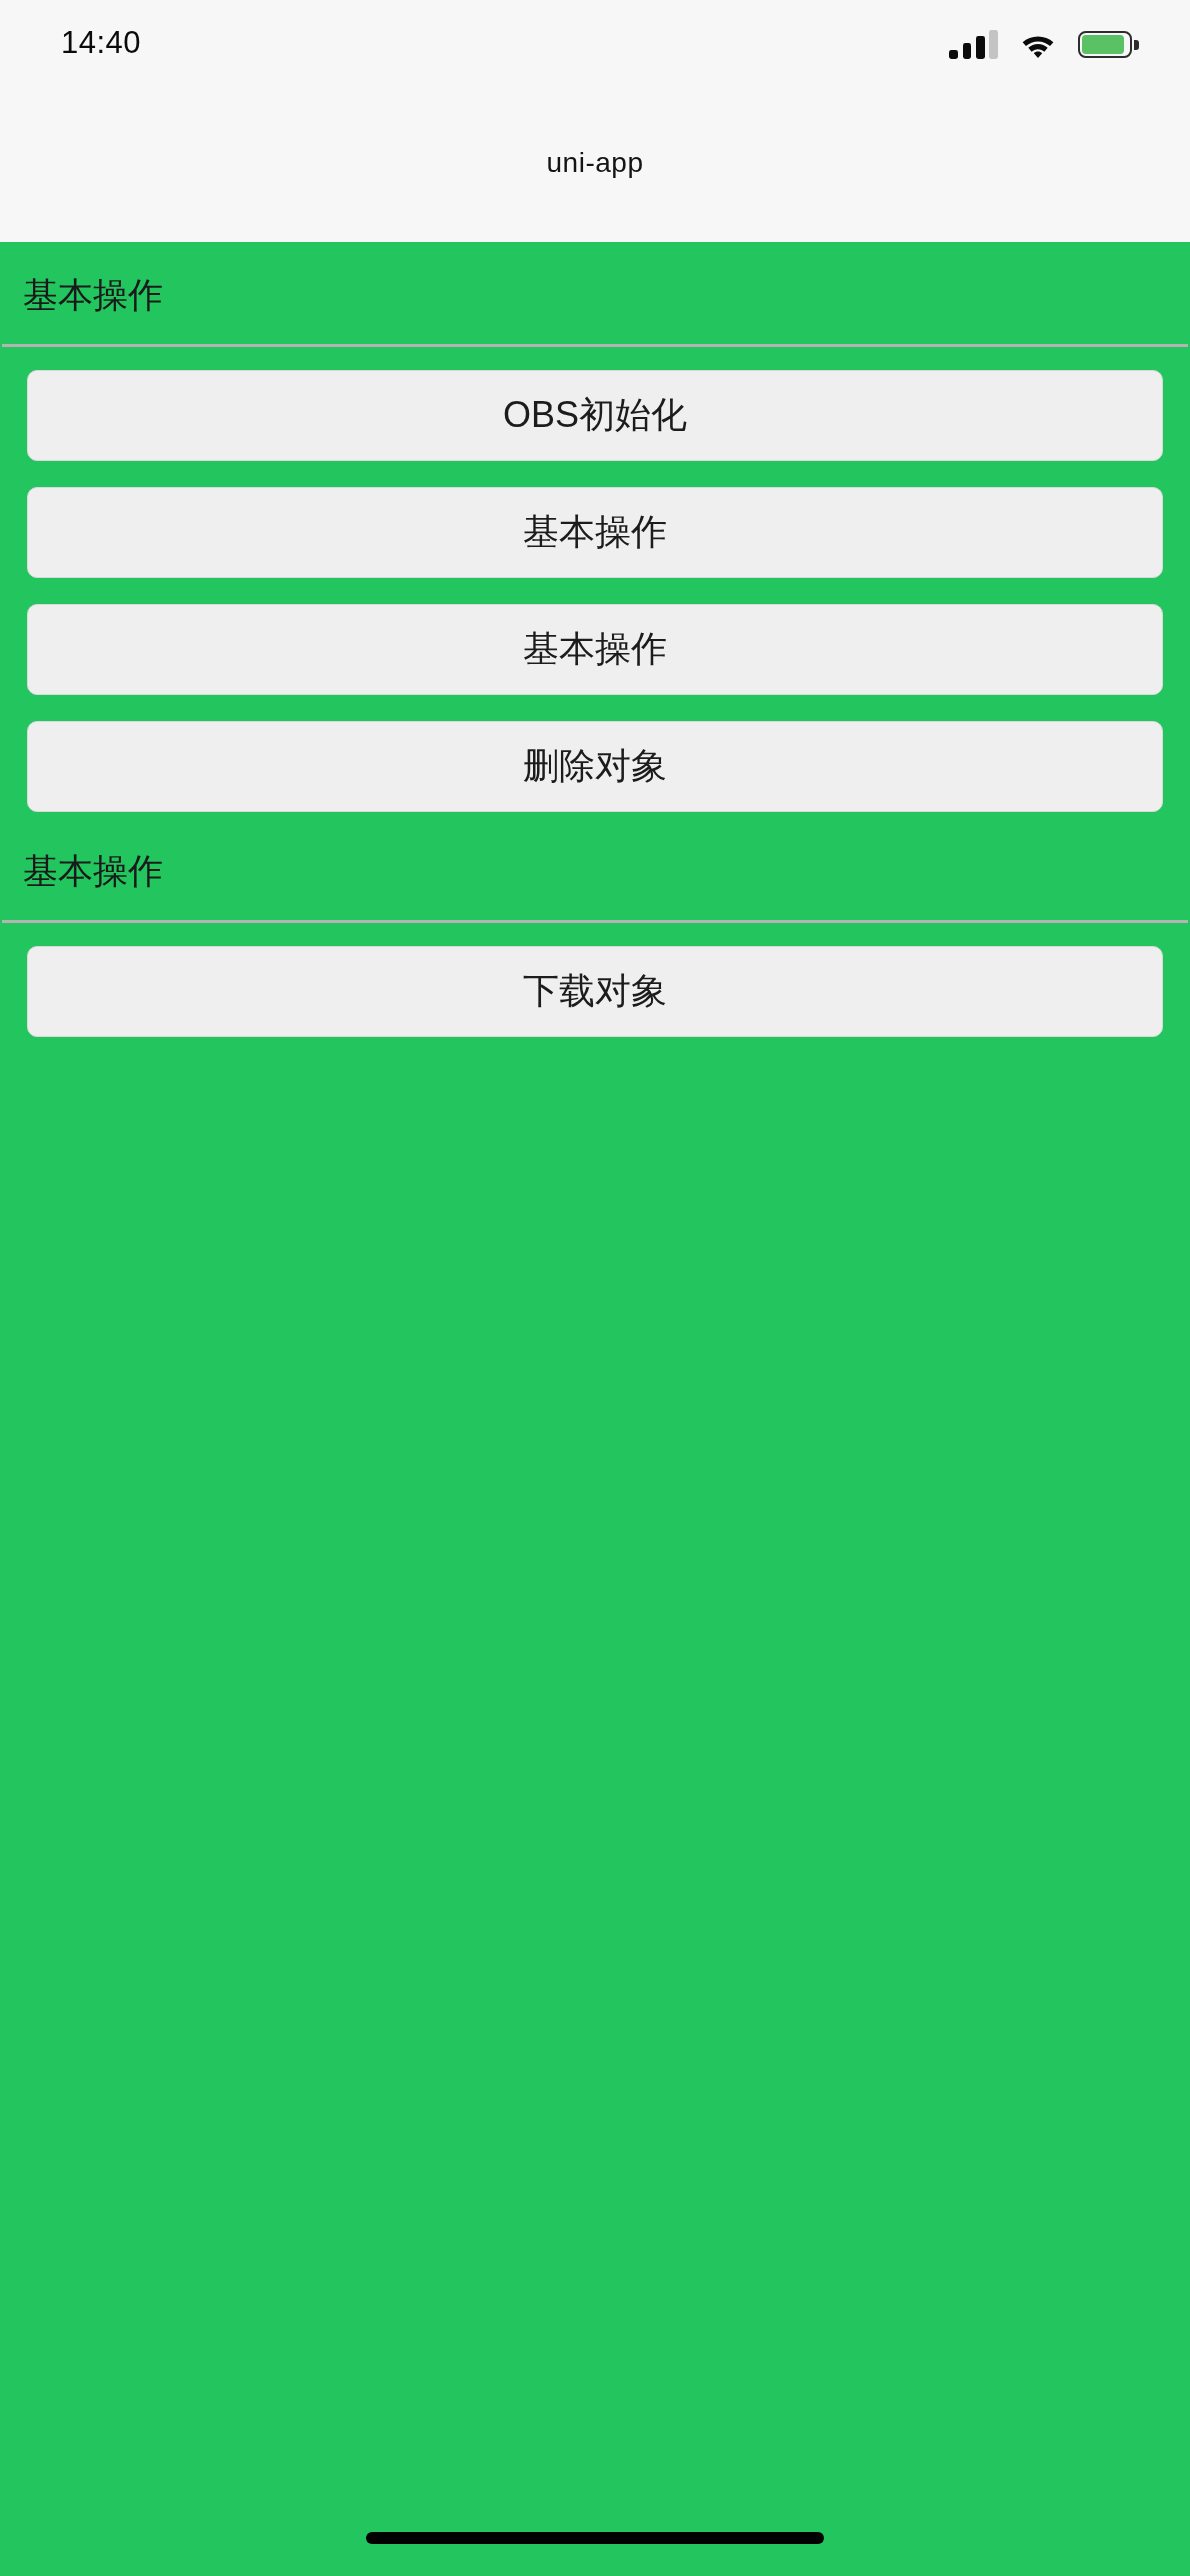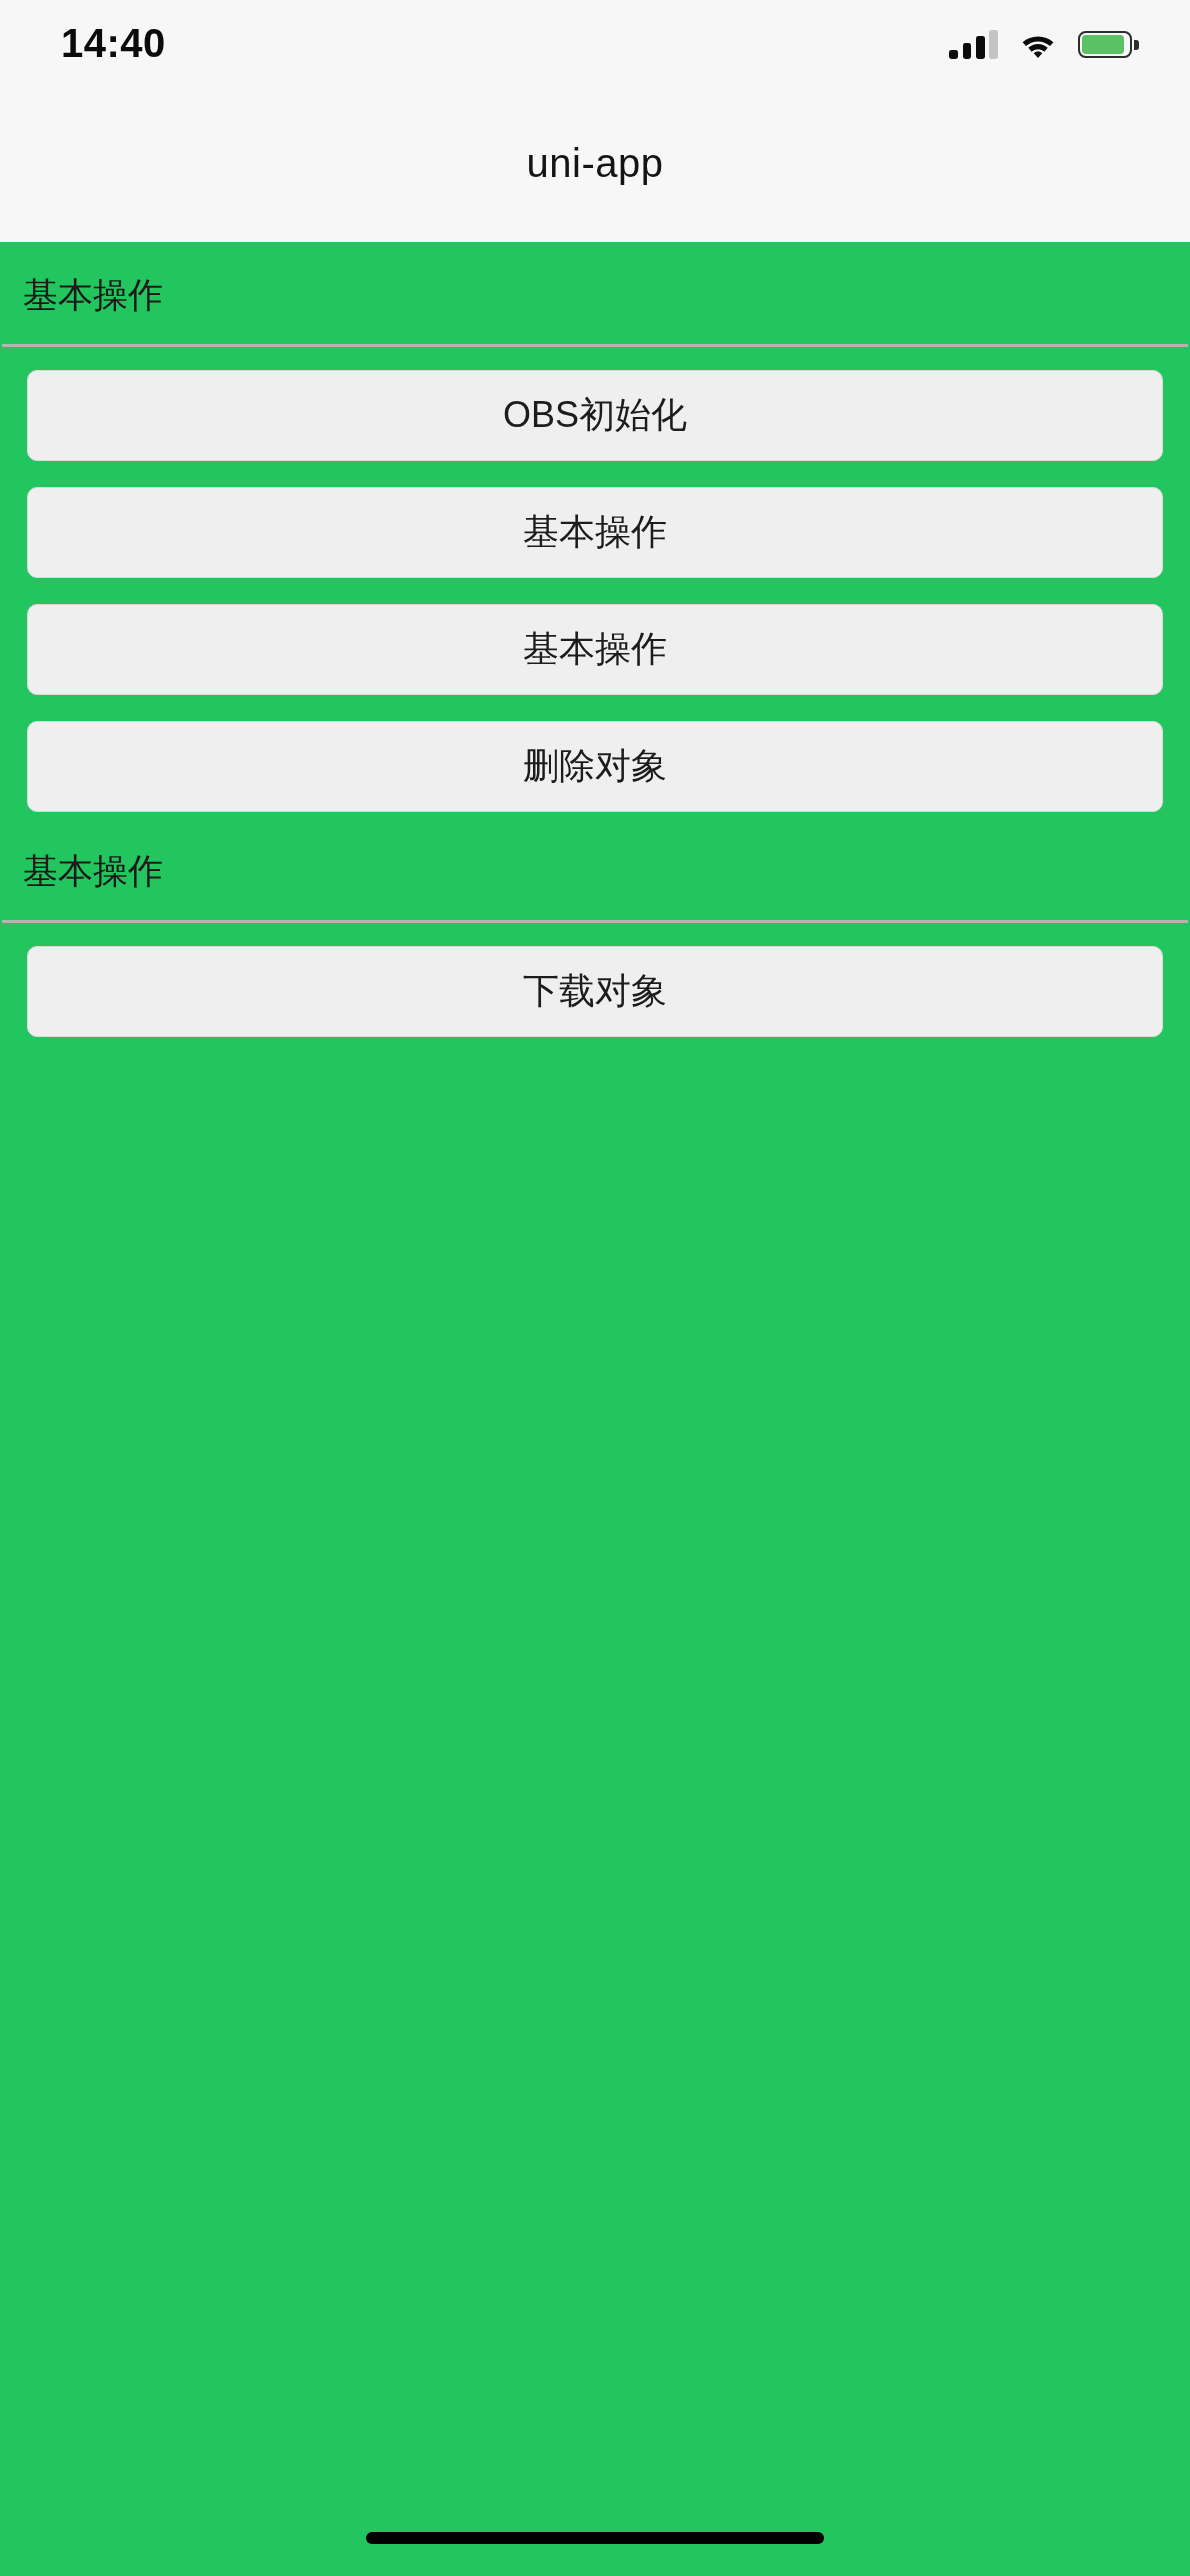--- a/index.html
+++ b/index.html
@@ -13,21 +13,21 @@
   .phone { position:relative; width:1190px; height:2576px; background:#ffffff; }
 
   
   .statusbar{
     position:absolute; top:0; left:0; width:1190px; height:84px;
     background:#f7f7f7;
     display:flex; align-items:center; justify-content:space-between;
     padding:0 58px 0 61px;
   }
   .status-time{
-    font-size:40px; font-weight:700; color:#0b0b0b;
+    font-size:31px; font-weight:400; color:#0b0b0b;
     letter-spacing:0.5px; line-height:1; margin-top:1px;
   }
   .status-icons{ display:flex; align-items:center; gap:21px; margin-top:5.8px; }
 
   .signal{ display:flex; align-items:flex-end; gap:4.8px; height:29px; }
   .signal i{ display:block; width:8.6px; background:#0b0b0b; border-radius:2.4px; }
   .signal i:nth-child(1){ height:9.6px; }
   .signal i:nth-child(2){ height:16.3px; }
   .signal i:nth-child(3){ height:23px; }
   .signal i:nth-child(4){ height:29px; background:#c4c4c4; }
@@ -45,21 +45,21 @@
   .battery .cap{
     position:absolute; right:-6.7px; top:8.6px; width:4.8px; height:10.5px;
     background:#2d2d2d; border-radius:0 2.9px 2.9px 0;
   }
 
   
   .navbar{
     position:absolute; top:84px; left:0; width:1190px; height:158px;
     background:#f7f7f7; display:flex; align-items:center; justify-content:center;
   }
-  .nav-title{ font-size:40px; color:#141414; font-weight:400; letter-spacing:0.5px; }
+  .nav-title{ font-size:28px; color:#141414; font-weight:400; letter-spacing:0.5px; }
 
   
   .content{
     position:absolute; top:242px; left:0; width:1190px; height:2334px;
     background:#22c55e;
   }
 
   .section-title{
     font-size:35px; color:#1a1a1a; font-weight:400;
     padding:35px 0 0 23px; line-height:1;

